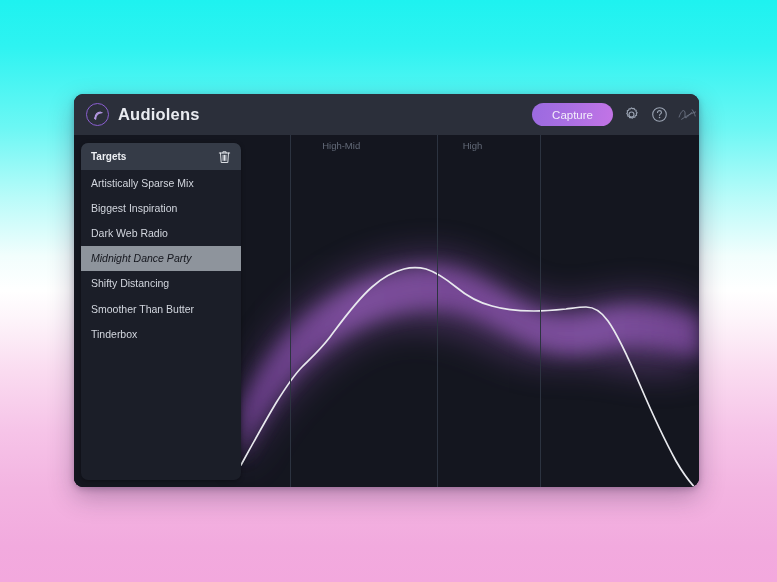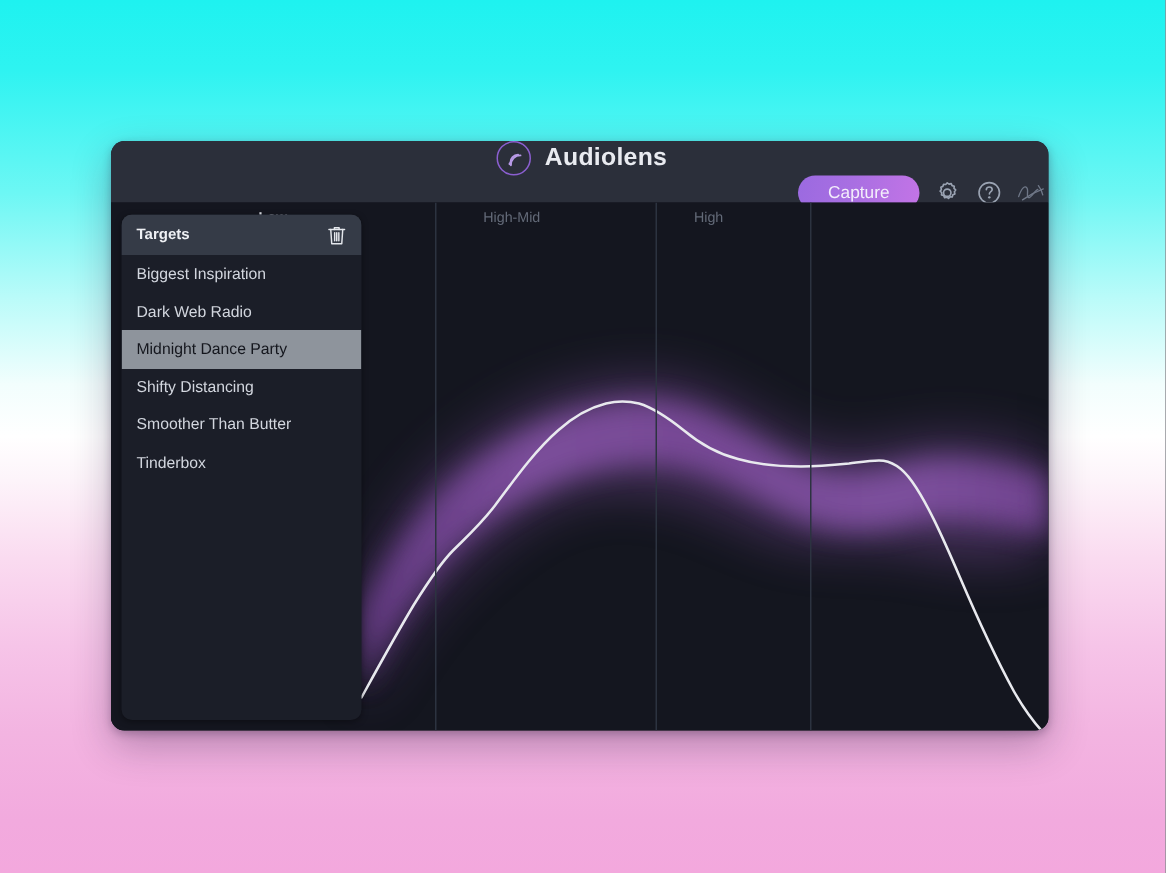--- a/index.html
+++ b/index.html
@@ -54,21 +54,20 @@
   
   #titlebar {
     height: 41px;
     min-height: 41px;
     background: #2b2f3a;
     display: flex;
     align-items: center;
     padding: 0 9px 0 12px;
     position: relative;
     box-sizing: border-box;
-    flex-direction: column;
   }
   .brand {
     display: flex;
     align-items: center;
     gap: 9px;
   }
   .logo-circle {
     width: 21px;
     height: 21px;
     border-radius: 50%;
@@ -173,20 +172,21 @@
     align-items: center;
     padding-left: 10px;
     color: #d2d6de;
     font-size: 10.5px;
     cursor: pointer;
     box-sizing: border-box;
   }
   .target-item.selected {
     background: #8e949c;
     color: #14161d;
+    font-style: italic;
   }
 
   
   #spectrum-area {
     position: absolute;
     left: 0;
     top: 0;
     right: 0;
     bottom: 0;
     background: #14161f;
@@ -355,20 +355,21 @@
               <path d="M1.4 3.2 h11.2"></path>
               <path d="M5.3 3.2 V1.9 h3.4 V3.2"></path>
               <path d="M2.7 3.2 l.7 10.2 h7.2 l.7-10.2"></path>
               <path d="M5.5 5.6 v5.6 M7.0 5.6 v5.6 M8.5 5.6 v5.6"></path>
             </g>
           </svg>
         </span>
       </div>
 
       <div id="target-list">
+        <div class="target-item">Artistically Sparse Mix</div>
         <div class="target-item">Biggest Inspiration</div>
         <div class="target-item">Dark Web Radio</div>
         <div class="target-item selected">Midnight Dance Party</div>
         <div class="target-item">Shifty Distancing</div>
         <div class="target-item">Smoother Than Butter</div>
         <div class="target-item">Tinderbox</div>
       </div>
     </div>
 
   </div>

